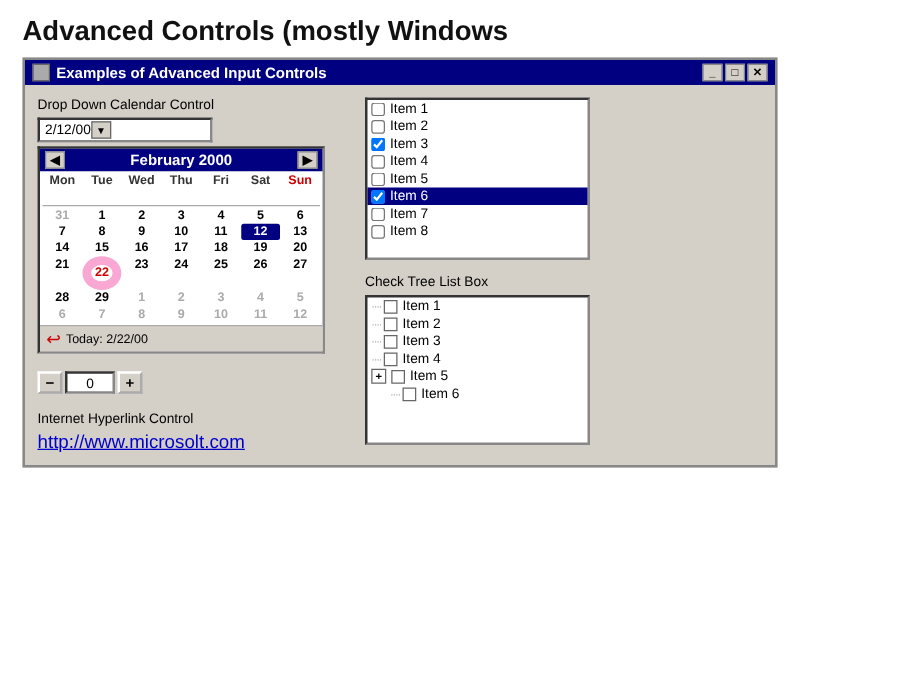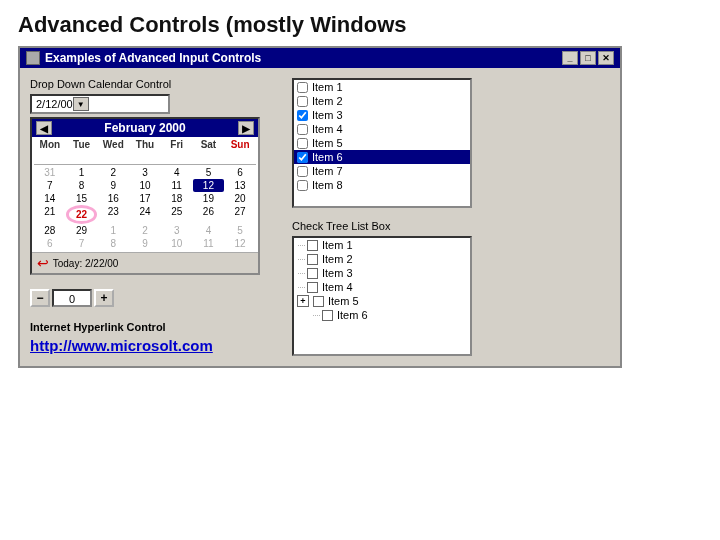--- a/index.html
+++ b/index.html
@@ -147,24 +147,25 @@
     .cal-row {
       display: grid;
       grid-template-columns: repeat(7, 1fr);
       text-align: center;
       font-size: 10px;
     }
     .cal-cell {
       padding: 1px 0;
       cursor: pointer;
       color: #000;
+      font-weight: bold;
     }
     .cal-cell.other-month { color: #aaa; }
     .cal-cell.today {
-      border: 3px solid #f9a8d4;
+      border: 7px solid #f9a8d4;
       border-radius: 50%;
       color: #cc0000;
       font-weight: bold;
     }
     .cal-cell.selected {
       background: #000080;
       color: #fff;
       border-radius: 2px;
     }
     .cal-footer {
@@ -205,21 +206,21 @@
     .spinner-val {
       border: 2px inset #888;
       background: #fff;
       width: 40px;
       height: 18px;
       text-align: center;
       font-size: 11px;
       line-height: 16px;
     }
     
-    .hyperlink-section { margin-top: 6px; font-weight: bold; }
+    .hyperlink-section { margin-top: 6px; }
     .hyperlink {
       color: #0000cc;
       text-decoration: underline;
       font-size: 15px;
       cursor: pointer;
     }
     
     .checklist-section {
       margin-bottom: 12px;
     }

